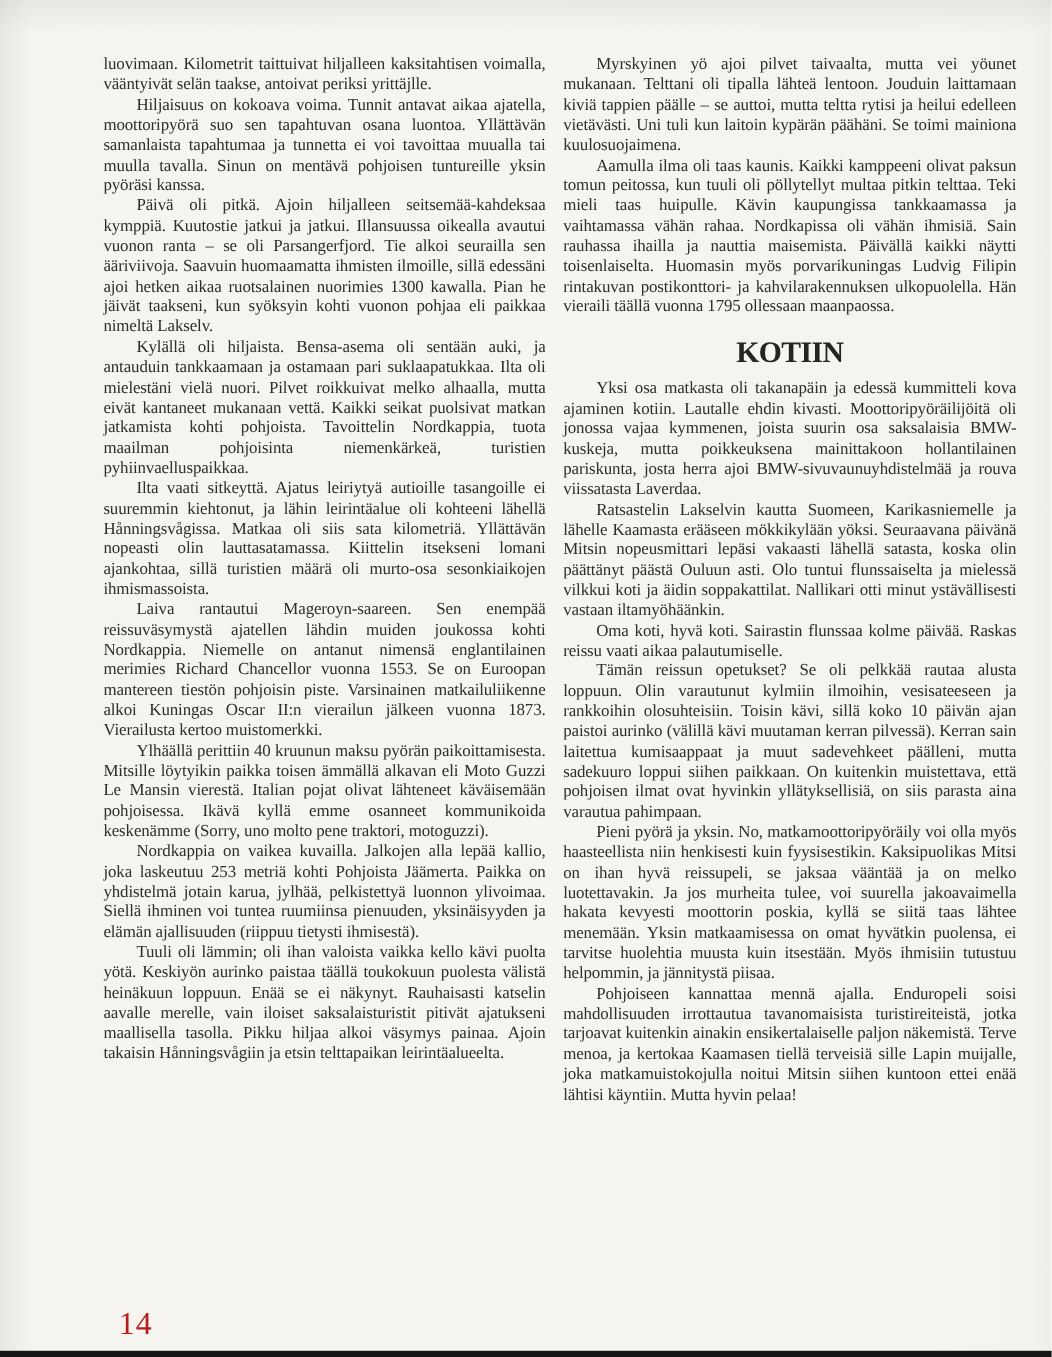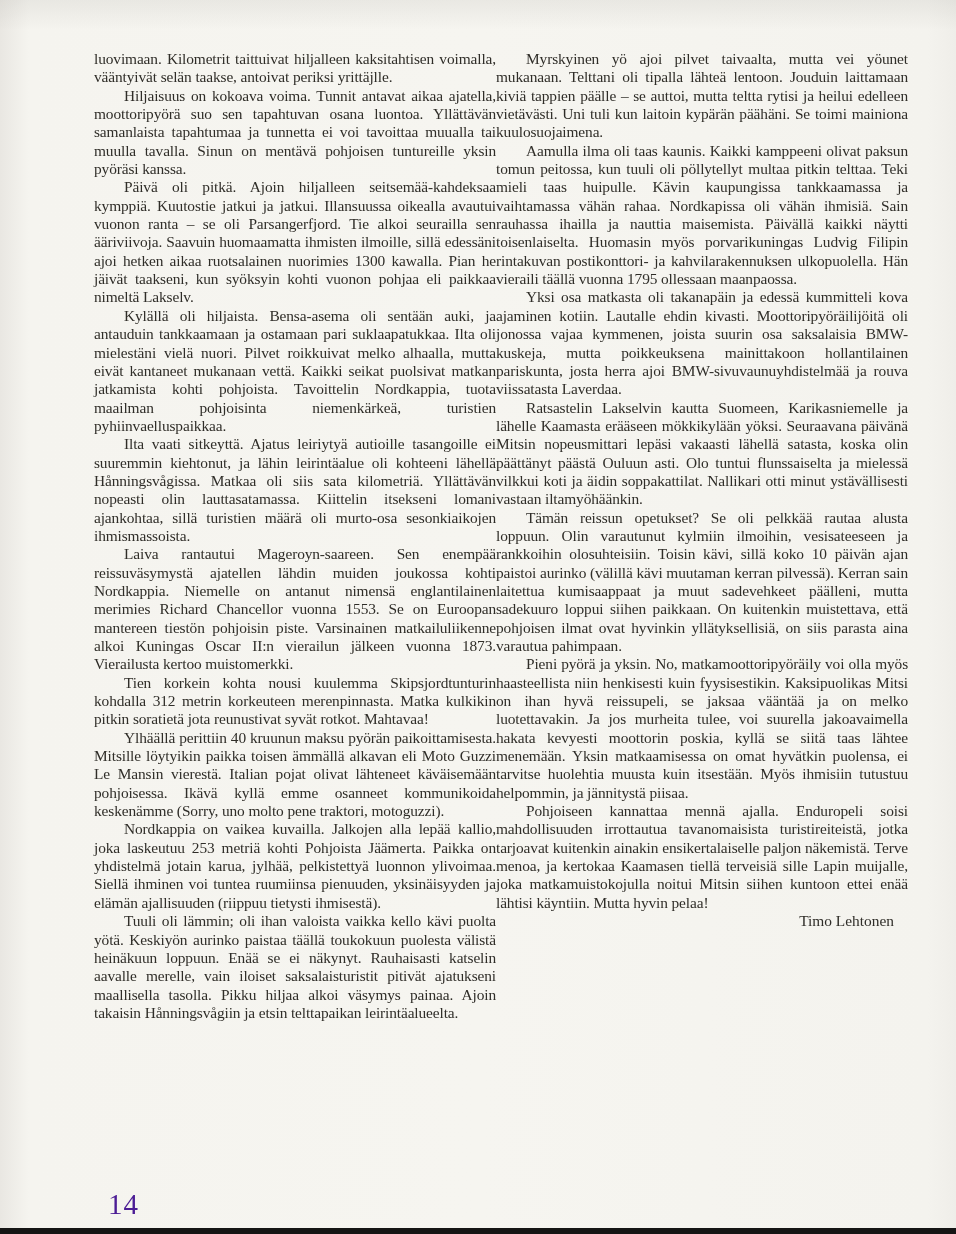--- a/index.html
+++ b/index.html
@@ -22,20 +22,21 @@
     height: 30px;
     background: linear-gradient(180deg, rgba(120,118,112,0.10), rgba(120,118,112,0));
     pointer-events: none;
   }
   .page-content {
     position: absolute;
     top: 50px;
     left: 94px;
     width: 830px;
     display: flex;
+    gap: 16px;
   }
   .column { }
   .column.left  { width: 402px; }
   .column.right { width: 412px; }
   .para {
     margin: 0;
     font-size: 15.4px;
     line-height: 18.35px;
     letter-spacing: -0.12px;
     text-align: justify;
@@ -58,21 +59,21 @@
     line-height: 18.35px;
     text-align: right;
     padding-right: 14px;
   }
   .page-number {
     position: absolute;
     left: 108px;
     top: 1188px;
     font-size: 29px;
     letter-spacing: 1px;
-    color: #4c1d95;
+    color: #b91c1c;
     font-family: "Liberation Serif", "DejaVu Serif", serif;
   }
   .scan-strip-bottom {
     position: absolute;
     left: 0; right: 0; bottom: 0;
     height: 6px;
     background: #151514;
   }
 </style>
 </head>
@@ -81,32 +82,32 @@
 <div class="scan-shade-top"></div>
 
 <div class="page-content">
   <div class="column left">
       <p class="para">luovimaan. Kilometrit taittuivat hiljalleen kaksitahtisen voimalla, vääntyivät selän taakse, antoivat periksi yrittäjlle.</p>
       <p class="para indent">Hiljaisuus on kokoava voima. Tunnit antavat aikaa ajatella, moottoripyörä suo sen tapahtuvan osana luontoa. Yllättävän samanlaista tapahtumaa ja tunnetta ei voi tavoittaa muualla tai muulla tavalla. Sinun on mentävä pohjoisen tuntureille yksin pyöräsi kanssa.</p>
       <p class="para indent">Päivä oli pitkä. Ajoin hiljalleen seitsemää-kahdeksaa kymppiä. Kuutostie jatkui ja jatkui. Illansuussa oikealla avautui vuonon ranta – se oli Parsangerfjord. Tie alkoi seurailla sen ääriviivoja. Saavuin huomaamatta ihmisten ilmoille, sillä edessäni ajoi hetken aikaa ruotsalainen nuorimies 1300 kawalla. Pian he jäivät taakseni, kun syöksyin kohti vuonon pohjaa eli paikkaa nimeltä Lakselv.</p>
       <p class="para indent">Kylällä oli hiljaista. Bensa-asema oli sentään auki, ja antauduin tankkaamaan ja ostamaan pari suklaapatukkaa. Ilta oli mielestäni vielä nuori. Pilvet roikkuivat melko alhaalla, mutta eivät kantaneet mukanaan vettä. Kaikki seikat puolsivat matkan jatkamista kohti pohjoista. Tavoittelin Nordkappia, tuota maailman pohjoisinta niemenkärkeä, turistien pyhiinvaelluspaikkaa.</p>
       <p class="para indent">Ilta vaati sitkeyttä. Ajatus leiriytyä autioille tasangoille ei suuremmin kiehtonut, ja lähin leirintäalue oli kohteeni lähellä Hånningsvågissa. Matkaa oli siis sata kilometriä. Yllättävän nopeasti olin lauttasatamassa. Kiittelin itsekseni lomani ajankohtaa, sillä turistien määrä oli murto-osa sesonkiaikojen ihmismassoista.</p>
       <p class="para indent">Laiva rantautui Mageroyn-saareen. Sen enempää reissuväsymystä ajatellen lähdin muiden joukossa kohti Nordkappia. Niemelle on antanut nimensä englantilainen merimies Richard Chancellor vuonna 1553. Se on Euroopan mantereen tiestön pohjoisin piste. Varsinainen matkailuliikenne alkoi Kuningas Oscar II:n vierailun jälkeen vuonna 1873. Vierailusta kertoo muistomerkki.</p>
-      <p class="para indent">Tien korkein kohta nousi kuulemma Skipsjordtunturin kohdalla 312 metrin korkeuteen merenpinnasta. Matka kulkikin pitkin soratietä jota reunustivat syvät rotkot. Mahtavaa!</p>
       <p class="para indent">Ylhäällä perittiin 40 kruunun maksu pyörän paikoittamisesta. Mitsille löytyikin paikka toisen ämmällä alkavan eli Moto Guzzi Le Mansin vierestä. Italian pojat olivat lähteneet käväisemään pohjoisessa. Ikävä kyllä emme osanneet kommunikoida keskenämme (Sorry, uno molto pene traktori, motoguzzi).</p>
       <p class="para indent">Nordkappia on vaikea kuvailla. Jalkojen alla lepää kallio, joka laskeutuu 253 metriä kohti Pohjoista Jäämerta. Paikka on yhdistelmä jotain karua, jylhää, pelkistettyä luonnon ylivoimaa. Siellä ihminen voi tuntea ruumiinsa pienuuden, yksinäisyyden ja elämän ajallisuuden (riippuu tietysti ihmisestä).</p>
       <p class="para indent">Tuuli oli lämmin; oli ihan valoista vaikka kello kävi puolta yötä. Keskiyön aurinko paistaa täällä toukokuun puolesta välistä heinäkuun loppuun. Enää se ei näkynyt. Rauhaisasti katselin aavalle merelle, vain iloiset saksalaisturistit pitivät ajatukseni maallisella tasolla. Pikku hiljaa alkoi väsymys painaa. Ajoin takaisin Hånningsvågiin ja etsin telttapaikan leirintäalueelta.</p>
     </div>
   <div class="column right">
       <p class="para indent">Myrskyinen yö ajoi pilvet taivaalta, mutta vei yöunet mukanaan. Telttani oli tipalla lähteä lentoon. Jouduin laittamaan kiviä tappien päälle – se auttoi, mutta teltta rytisi ja heilui edelleen vietävästi. Uni tuli kun laitoin kypärän päähäni. Se toimi mainiona kuulosuojaimena.</p>
       <p class="para indent">Aamulla ilma oli taas kaunis. Kaikki kamppeeni olivat paksun tomun peitossa, kun tuuli oli pöllytellyt multaa pitkin telttaa. Teki mieli taas huipulle. Kävin kaupungissa tankkaamassa ja vaihtamassa vähän rahaa. Nordkapissa oli vähän ihmisiä. Sain rauhassa ihailla ja nauttia maisemista. Päivällä kaikki näytti toisenlaiselta. Huomasin myös porvarikuningas Ludvig Filipin rintakuvan postikonttori- ja kahvilarakennuksen ulkopuolella. Hän vieraili täällä vuonna 1795 ollessaan maanpaossa.</p>
+      <h2 class="section-heading">KOTIIN</h2>
       <p class="para indent">Yksi osa matkasta oli takanapäin ja edessä kummitteli kova ajaminen kotiin. Lautalle ehdin kivasti. Moottoripyöräilijöitä oli jonossa vajaa kymmenen, joista suurin osa saksalaisia BMW-kuskeja, mutta poikkeuksena mainittakoon hollantilainen pariskunta, josta herra ajoi BMW-sivuvaunuyhdistelmää ja rouva viissatasta Laverdaa.</p>
       <p class="para indent">Ratsastelin Lakselvin kautta Suomeen, Karikasniemelle ja lähelle Kaamasta erääseen mökkikylään yöksi. Seuraavana päivänä Mitsin nopeusmittari lepäsi vakaasti lähellä satasta, koska olin päättänyt päästä Ouluun asti. Olo tuntui flunssaiselta ja mielessä vilkkui koti ja äidin soppakattilat. Nallikari otti minut ystävällisesti vastaan iltamyöhäänkin.</p>
+      <p class="para indent">Oma koti, hyvä koti. Sairastin flunssaa kolme päivää. Raskas reissu vaati aikaa palautumiselle.</p>
       <p class="para indent">Tämän reissun opetukset? Se oli pelkkää rautaa alusta loppuun. Olin varautunut kylmiin ilmoihin, vesisateeseen ja rankkoihin olosuhteisiin. Toisin kävi, sillä koko 10 päivän ajan paistoi aurinko (välillä kävi muutaman kerran pilvessä). Kerran sain laitettua kumisaappaat ja muut sadevehkeet päälleni, mutta sadekuuro loppui siihen paikkaan. On kuitenkin muistettava, että pohjoisen ilmat ovat hyvinkin yllätyksellisiä, on siis parasta aina varautua pahimpaan.</p>
       <p class="para indent">Pieni pyörä ja yksin. No, matkamoottoripyöräily voi olla myös haasteellista niin henkisesti kuin fyysisestikin. Kaksipuolikas Mitsi on ihan hyvä reissupeli, se jaksaa vääntää ja on melko luotettavakin. Ja jos murheita tulee, voi suurella jakoavaimella hakata kevyesti moottorin poskia, kyllä se siitä taas lähtee menemään. Yksin matkaamisessa on omat hyvätkin puolensa, ei tarvitse huolehtia muusta kuin itsestään. Myös ihmisiin tutustuu helpommin, ja jännitystä piisaa.</p>
       <p class="para indent">Pohjoiseen kannattaa mennä ajalla. Enduropeli soisi mahdollisuuden irrottautua tavanomaisista turistireiteistä, jotka tarjoavat kuitenkin ainakin ensikertalaiselle paljon näkemistä. Terve menoa, ja kertokaa Kaamasen tiellä terveisiä sille Lapin muijalle, joka matkamuistokojulla noitui Mitsin siihen kuntoon ettei enää lähtisi käyntiin. Mutta hyvin pelaa!</p>
-      <p class="signature">Timo Lehtonen</p>
     </div>
 </div>
 
 <div class="page-number">14</div>
 
 <div class="scan-strip-bottom"></div>
 
 </body></html>

